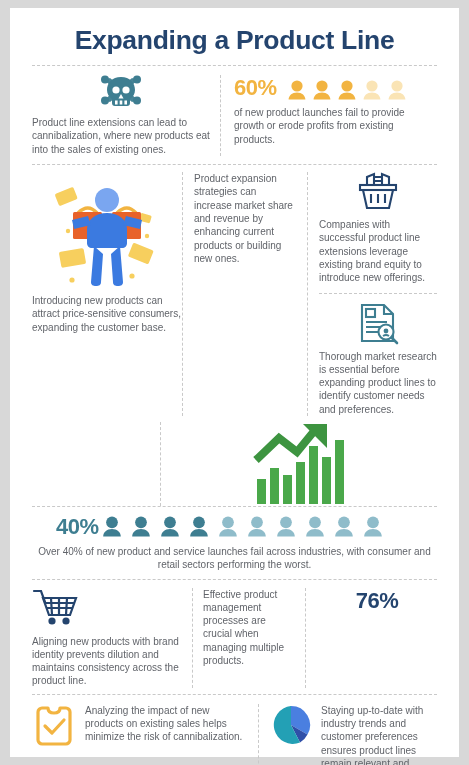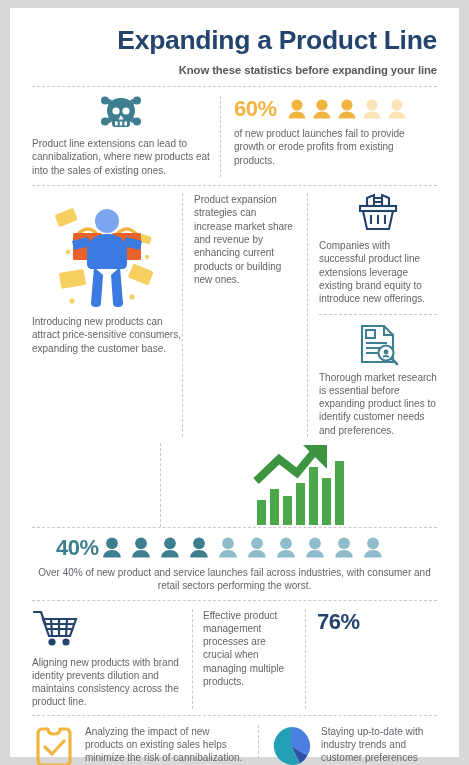--- a/index.html
+++ b/index.html
@@ -18,21 +18,21 @@
   .card {
     position: relative;
     width: 449px; height: 749px;
     background: #ffffff;
     padding: 0 22px;
     display: flex;
     flex-direction: column;
   }
 
   
-  .header { padding: 18px 0 10px; text-align: right; }
+  .header { padding: 18px 0 10px; text-align: center; }
   .title {
     font-size: 26.5px; font-weight: bold; color: #24446e;
     letter-spacing: -0.3px; line-height: 1.1;
   }
   .subtitle {
     margin-top: 9px;
     font-size: 11.3px; font-weight: bold; color: #55585c;
     letter-spacing: -0.1px;
   }
 
@@ -54,21 +54,21 @@
   }
 
   .people { display: flex; align-items: flex-end; gap: 3px; }
   .icon-wrap { display: flex; }
 
   
   .s1 { display: flex; padding: 9px 0 8px; }
   .s1-left { width: 188px; padding-right: 10px; }
   .s1-right { flex: 1; padding-left: 13px; }
   .s1-skull { display: flex; justify-content: center; margin-bottom: 5px; }
-  .s1-stat-row { display: flex; align-items: center; gap: 9px; margin-bottom: 5px; }
+  .s1-stat-row { display: flex; gap: 9px; margin-bottom: 5px; }
 
   
   .s2 { display: flex; padding: 7px 0 0; }
   .s2-col-a { width: 150px; display: flex; flex-direction: column; align-items: center; }
   .s2-col-b { width: 124px; padding: 0 11px; }
   .s2-col-c { flex: 1; padding-left: 11px; }
   .s2-shopper { display: flex; justify-content: center; padding: 4px 0 6px; }
   .s2-basket { display: flex; justify-content: center; margin-bottom: 6px; }
   .s2-doc { display: flex; justify-content: center; margin: 9px 0 5px; }
   .s2-chartrow { display: flex; align-items: center; padding-top: 6px; }
@@ -93,21 +93,20 @@
   .s5-col-b { flex: 1; display: flex; gap: 9px; padding-left: 11px; }
 </style>
 </head>
 <body>
 
 <div class="page">
   <div class="card">
 
     <div class="header">
       <div class="title">Expanding a Product Line</div>
-      <div class="subtitle">Know these statistics before expanding your line</div>
     </div>
 
     <div class="hrule"></div>
 
     <div class="s1">
       <div class="s1-left">
         <div class="s1-skull">
           <svg width="44" height="36" viewBox="0 0 44 36">
             <g fill="#3e7e91">
               <path d="M5 5 L11 3 L22 12 L33 3 L39 5 L27 15 L39 25 L33 27 L22 18 L11 27 L5 25 L17 15 Z" opacity="0.95"></path>
@@ -326,21 +325,21 @@
 
       <div class="vdiv"></div>
 
       <div class="s4-col-b">
         <div class="body-text">Effective product management processes are crucial when managing multiple products.</div>
       </div>
 
       <div class="vdiv"></div>
 
       <div class="s4-col-c">
-        <div class="stat-navy" style="margin-bottom:15px">76%</div>
+        <div class="stat-navy" style="text-align:center;margin-bottom:15px">76%</div>
       </div>
     </div>
 
     <div class="hrule"></div>
 
     <div class="s5">
       <div class="s5-col-a">
         <div class="icon-wrap">
           <svg width="44" height="44" viewBox="0 0 44 44">
             <path d="M6 8 c0-2 2-4 4-4 l6 0 c0 3 2 5 6 5 c4 0 6-2 6-5 l6 0 c2 0 4 2 4 4 l0 28 c0 2-2 4-4 4 l-24 0 c-2 0-4-2-4-4 Z" fill="none" stroke="#f2b441" stroke-width="3.2" stroke-linejoin="round"></path>

